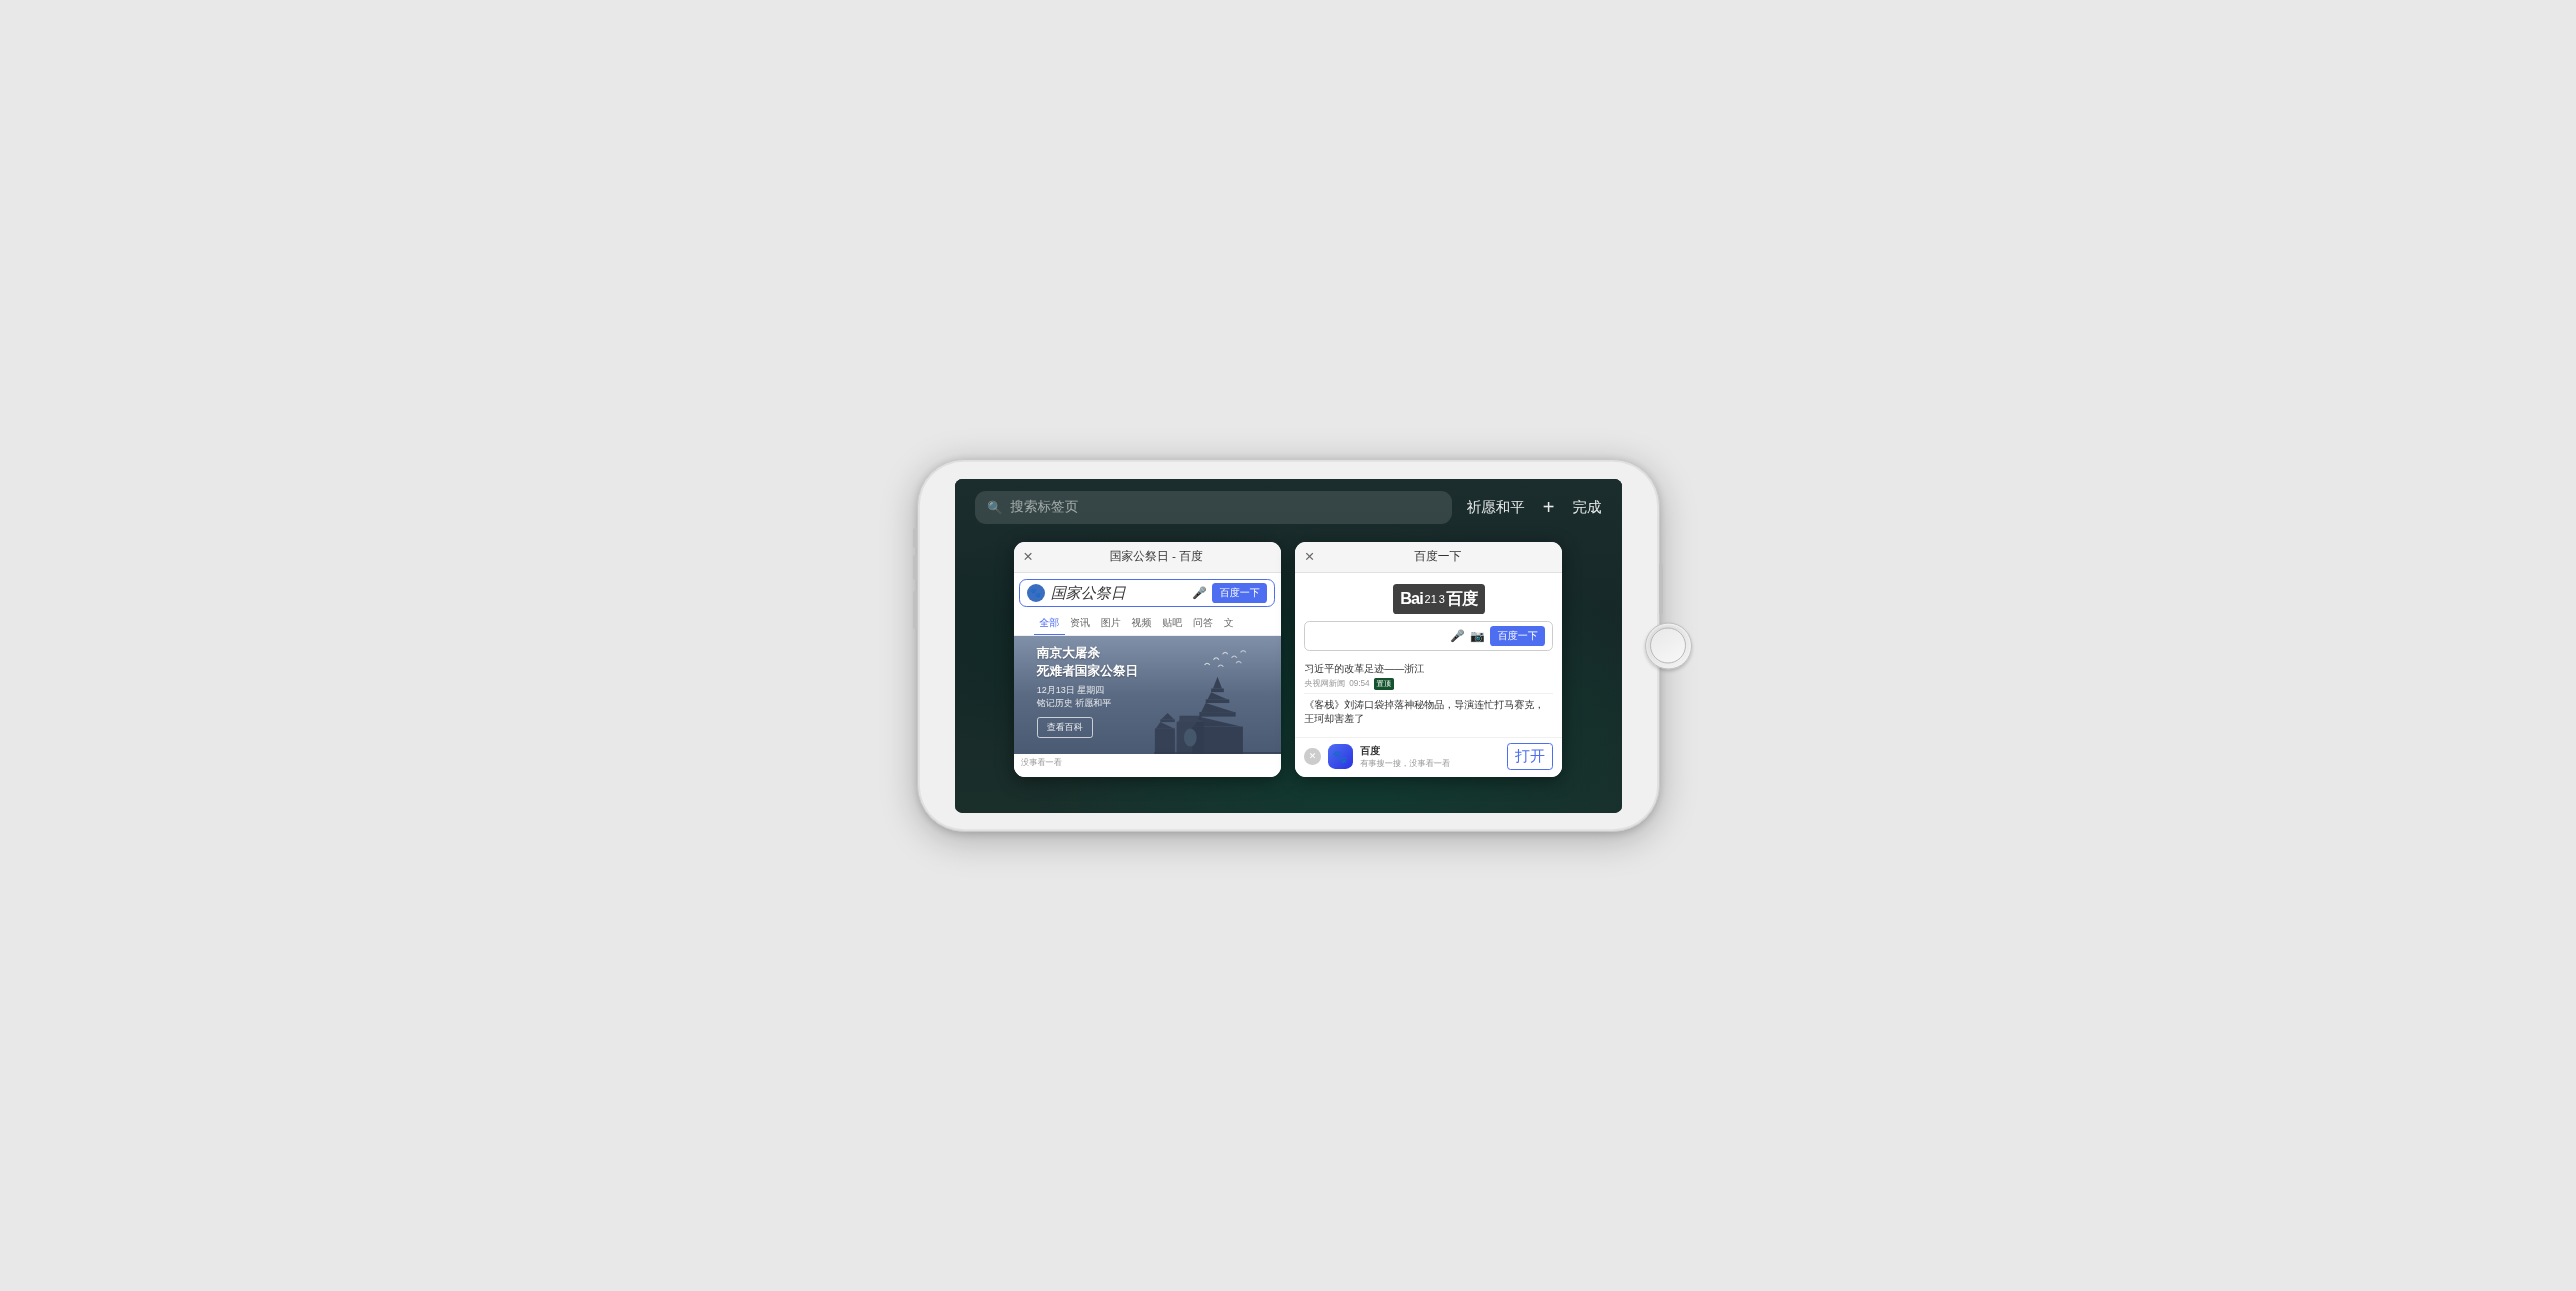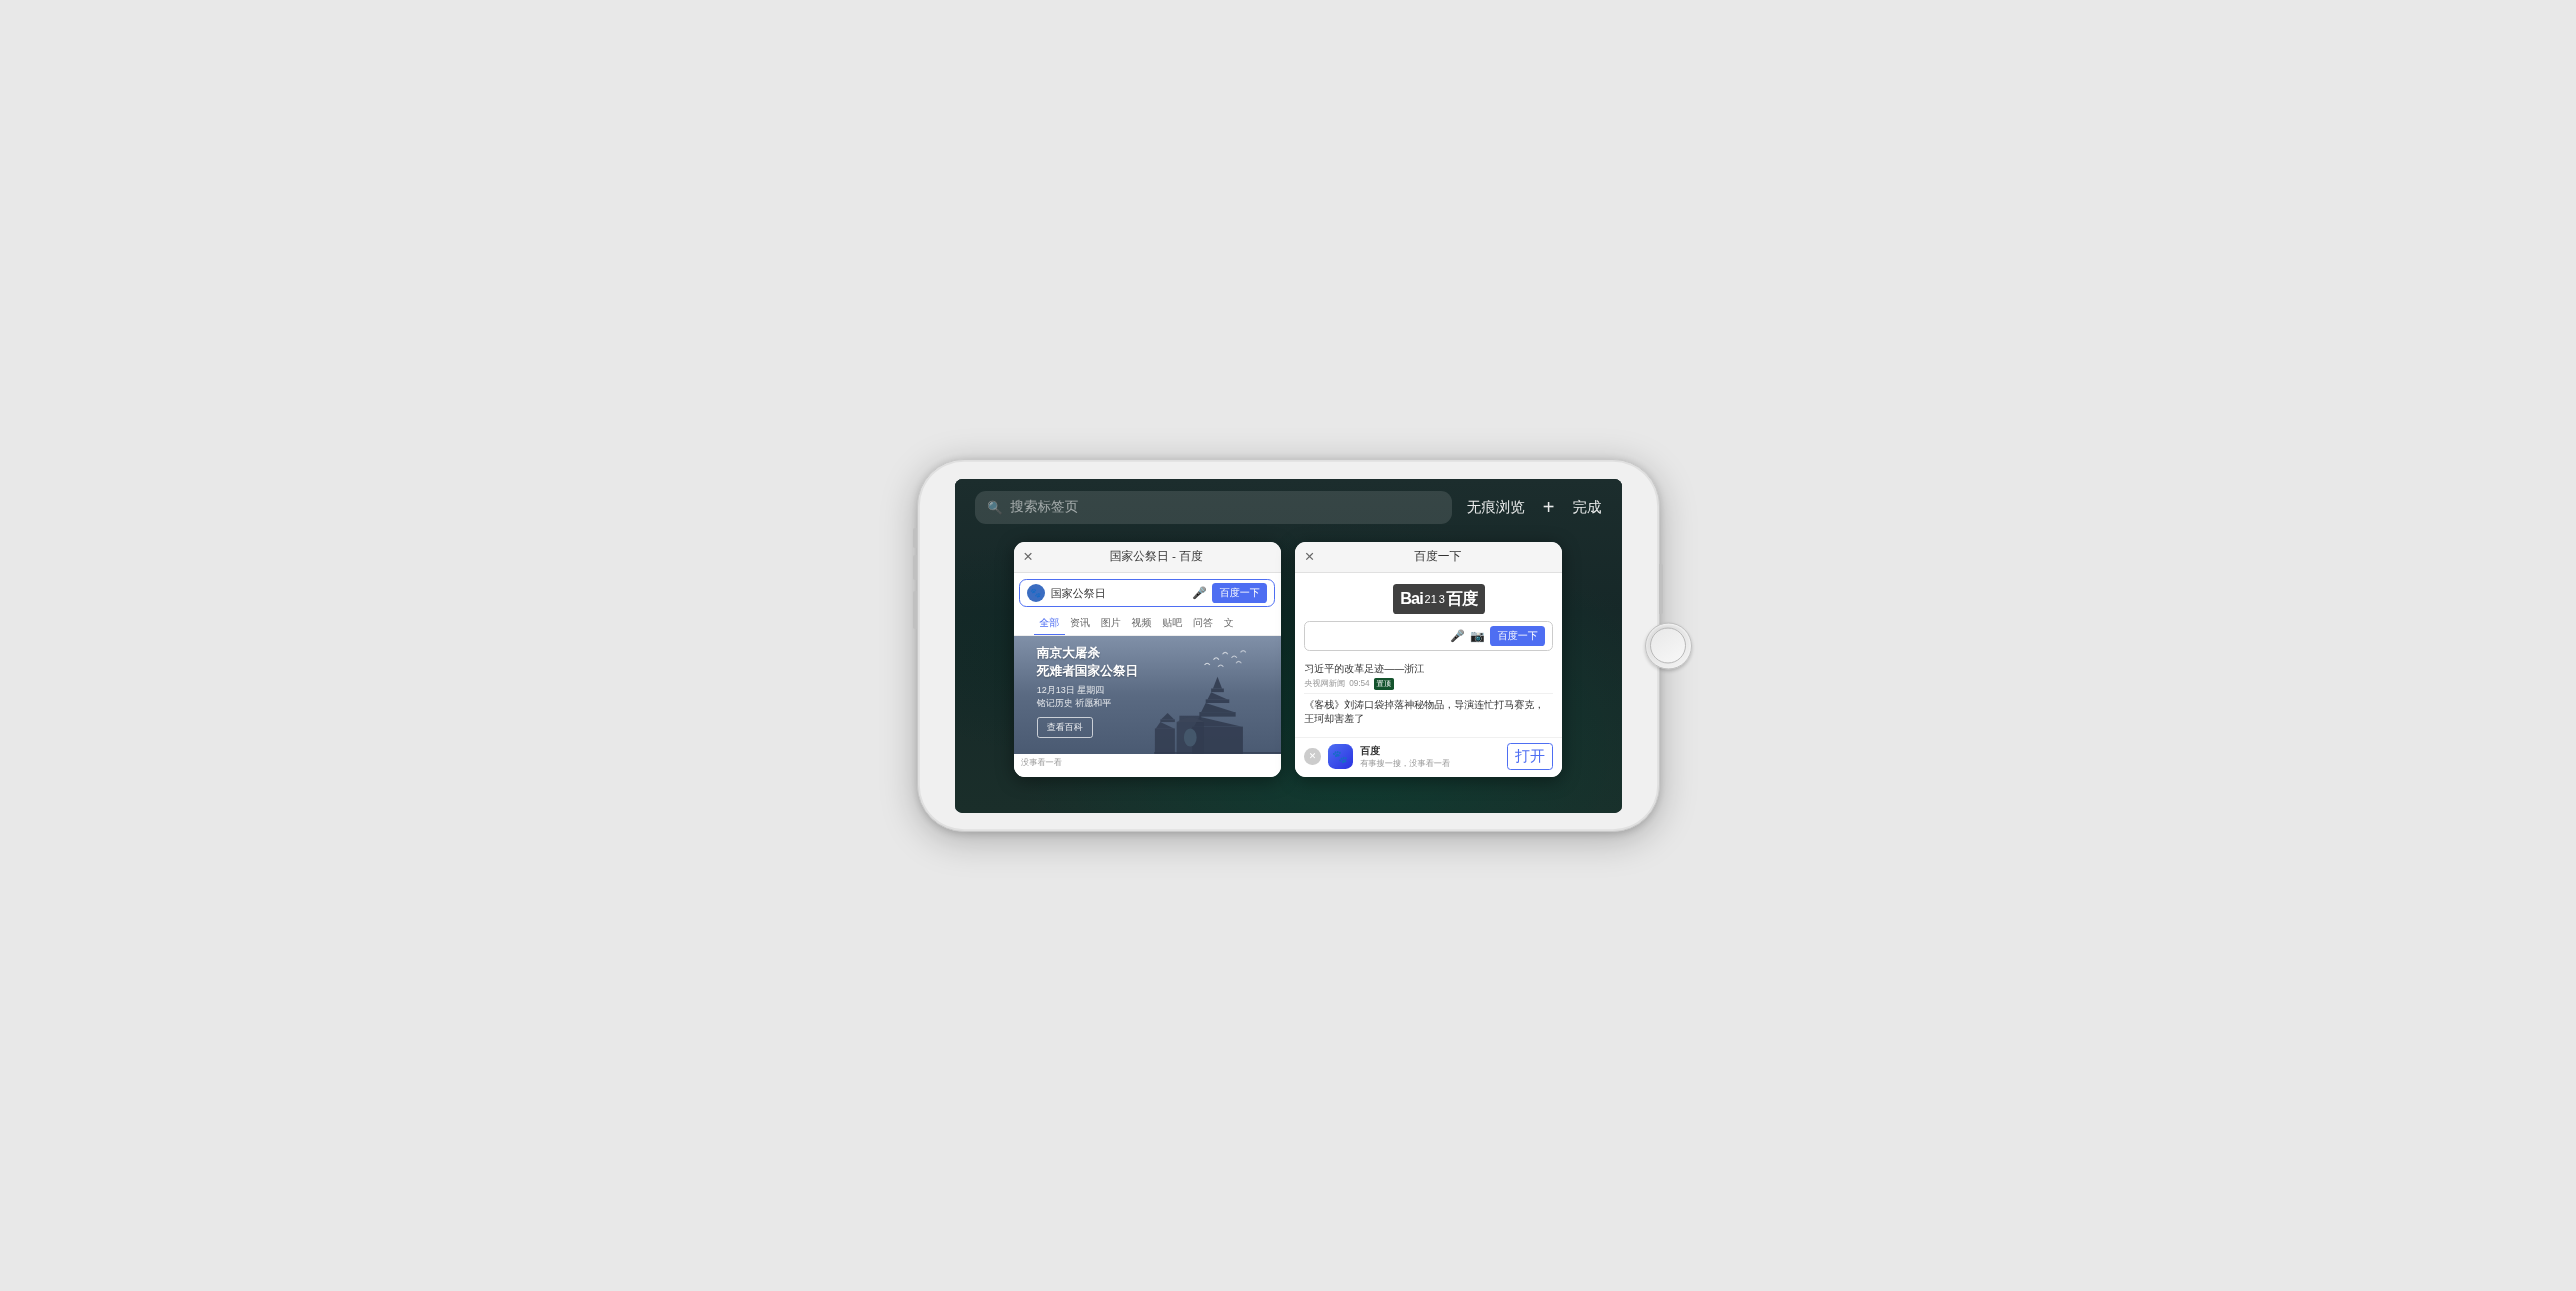--- a/index.html
+++ b/index.html
@@ -225,22 +225,23 @@
       border-radius: 50%;
       display: flex;
       align-items: center;
       justify-content: center;
       color: white;
       font-size: 9px;
       flex-shrink: 0;
     }
     .baidu-search-input {
       flex: 1;
-      font-size: 11px;
+      font-size: 15px;
       color: #333;
+      font-style: italic;
     }
     .baidu-voice-icon {
       color: #4e6ef2;
       font-size: 11.8px;
     }
     .baidu-btn {
       background: #4e6ef2;
       color: white;
       font-size: 10px;
       padding: 2.7px 7.3px;
@@ -460,21 +461,21 @@
 
   <div class="screen">
     <div class="screen-bg"></div>
 
     <div class="top-bar">
       <div class="search-bar">
         <span class="search-icon">🔍</span>
         <span class="search-text">搜索标签页</span>
       </div>
       <div class="top-actions">
-        <span class="top-action-btn">无痕浏览</span>
+        <span class="top-action-btn">祈愿和平</span>
         <span class="top-action-plus">+</span>
         <span class="top-action-btn">完成</span>
       </div>
     </div>
 
     <div class="tabs-area">
 
       <div class="tab-card">
         <div class="tab-title-bar">
           <span class="tab-close">✕</span>

